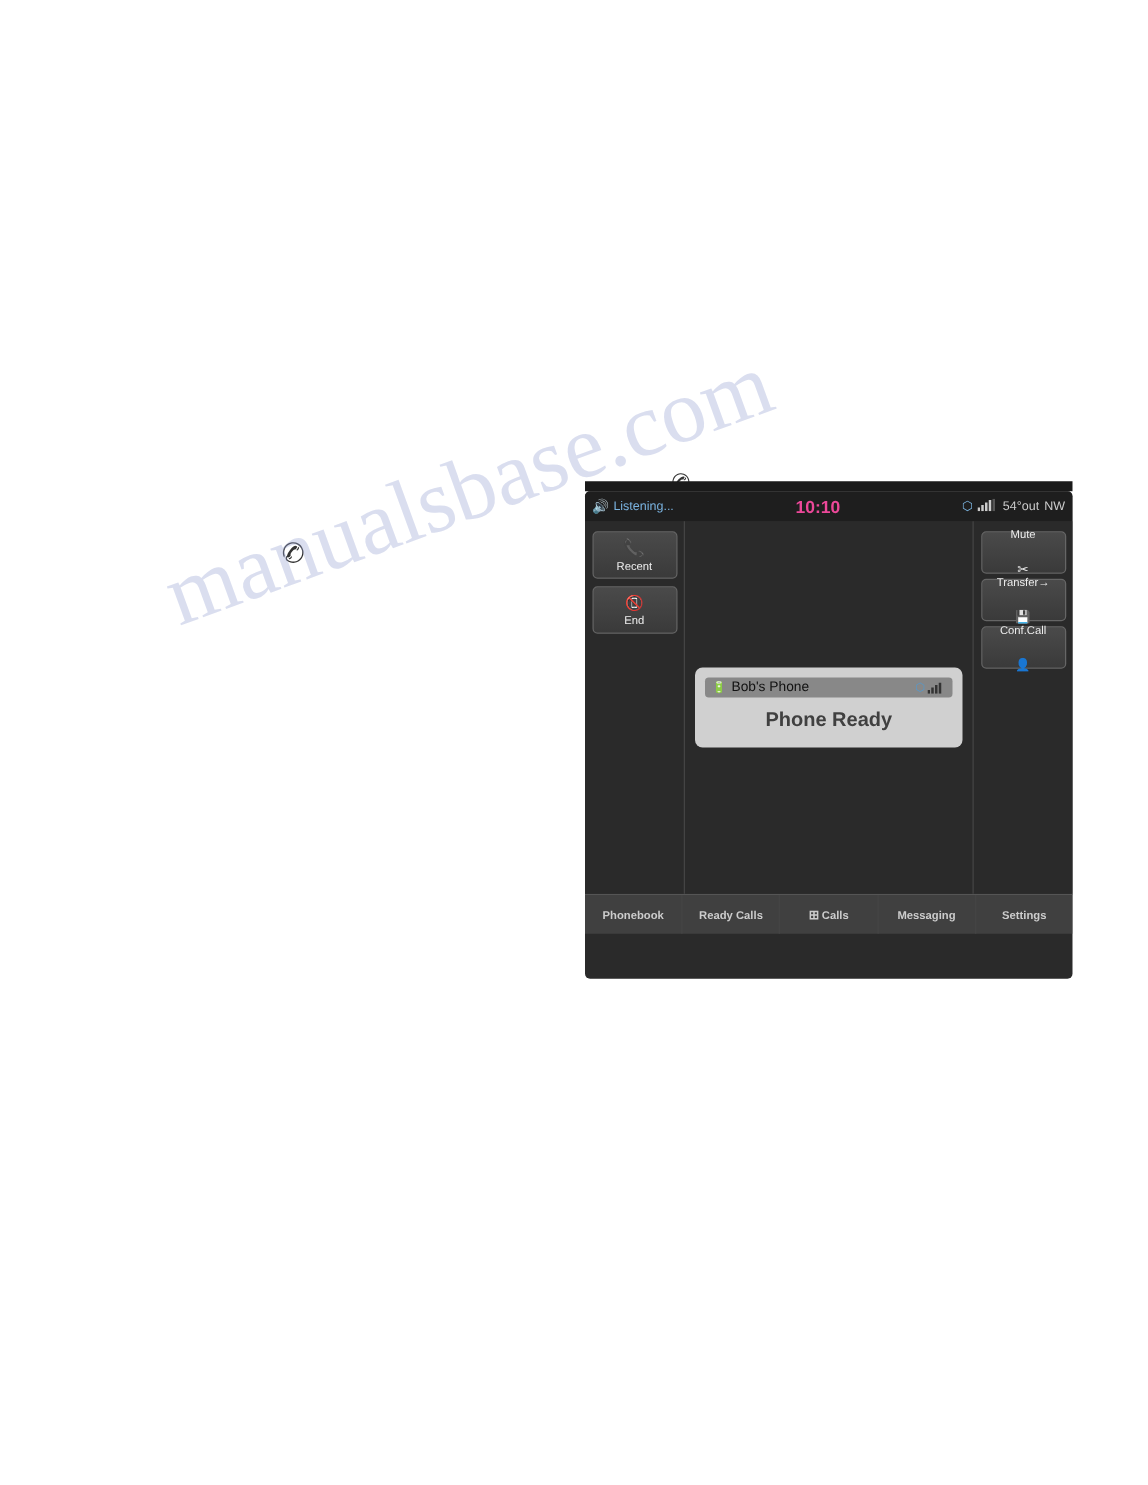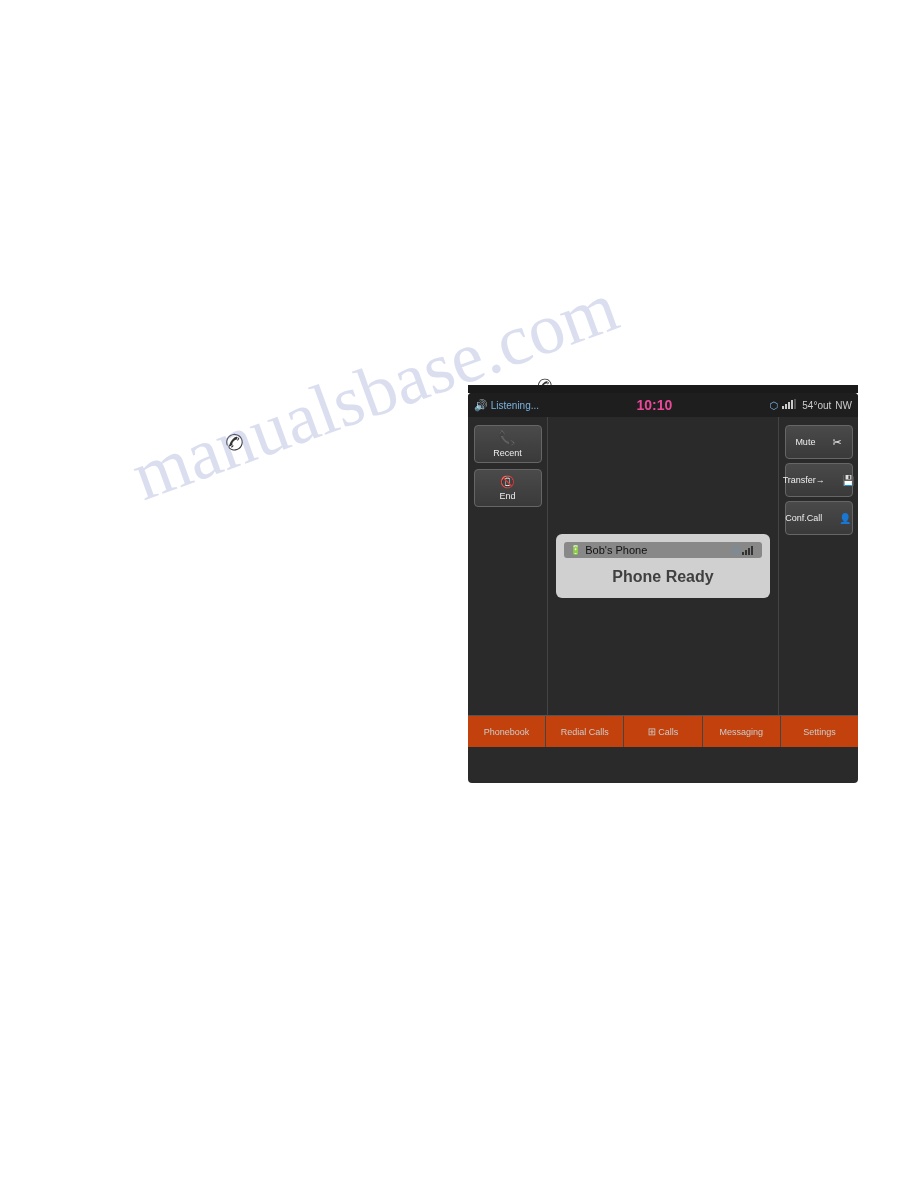--- a/index.html
+++ b/index.html
@@ -241,30 +241,32 @@
       background: linear-gradient(180deg, #4a4a4a 0%, #3a3a3a 100%);
       border: 1px solid #666;
       border-radius: 4px;
       display: flex;
       align-items: center;
       justify-content: center;
       cursor: pointer;
       color: #eee;
       font-size: 9px;
       gap: 17px;
+      flex-direction: column;
     }
 
     
     .nav-bar {
       width: 100%;
       height: 32px;
-      background: #c2410c;
+      background: #404040;
       display: flex;
       align-items: flex-end;
       border-top: 1px solid #555;
+      font-weight: bold;
     }
 
     .nav-item {
       flex: 1;
       display: flex;
       align-items: center;
       justify-content: center;
       font-size: 9px;
       color: #ccc;
       cursor: pointer;
@@ -368,21 +370,21 @@
       </div>
     </div>
 
   </div>
 
   <div class="nav-bar">
     <div class="nav-item">
       <span>Phonebook</span>
     </div>
     <div class="nav-item">
-      <span>Redial Calls</span>
+      <span>Ready Calls</span>
     </div>
     <div class="nav-item">
       <span style="font-size:10px;">⊞</span>
       <span>Calls</span>
     </div>
     <div class="nav-item">
       <span>Messaging</span>
     </div>
     <div class="nav-item">
       <span>Settings</span>

